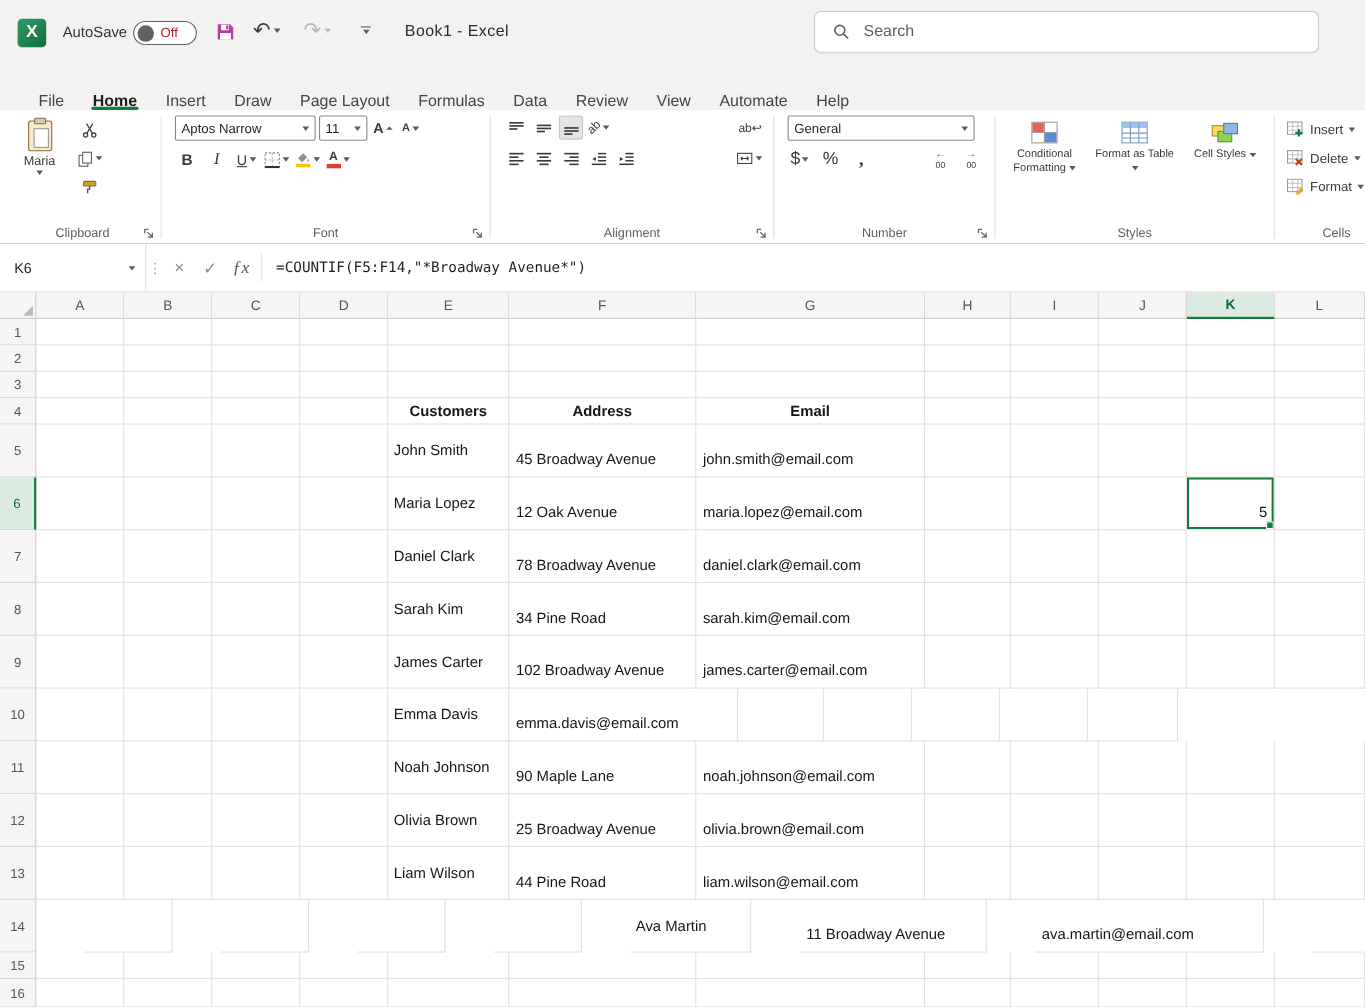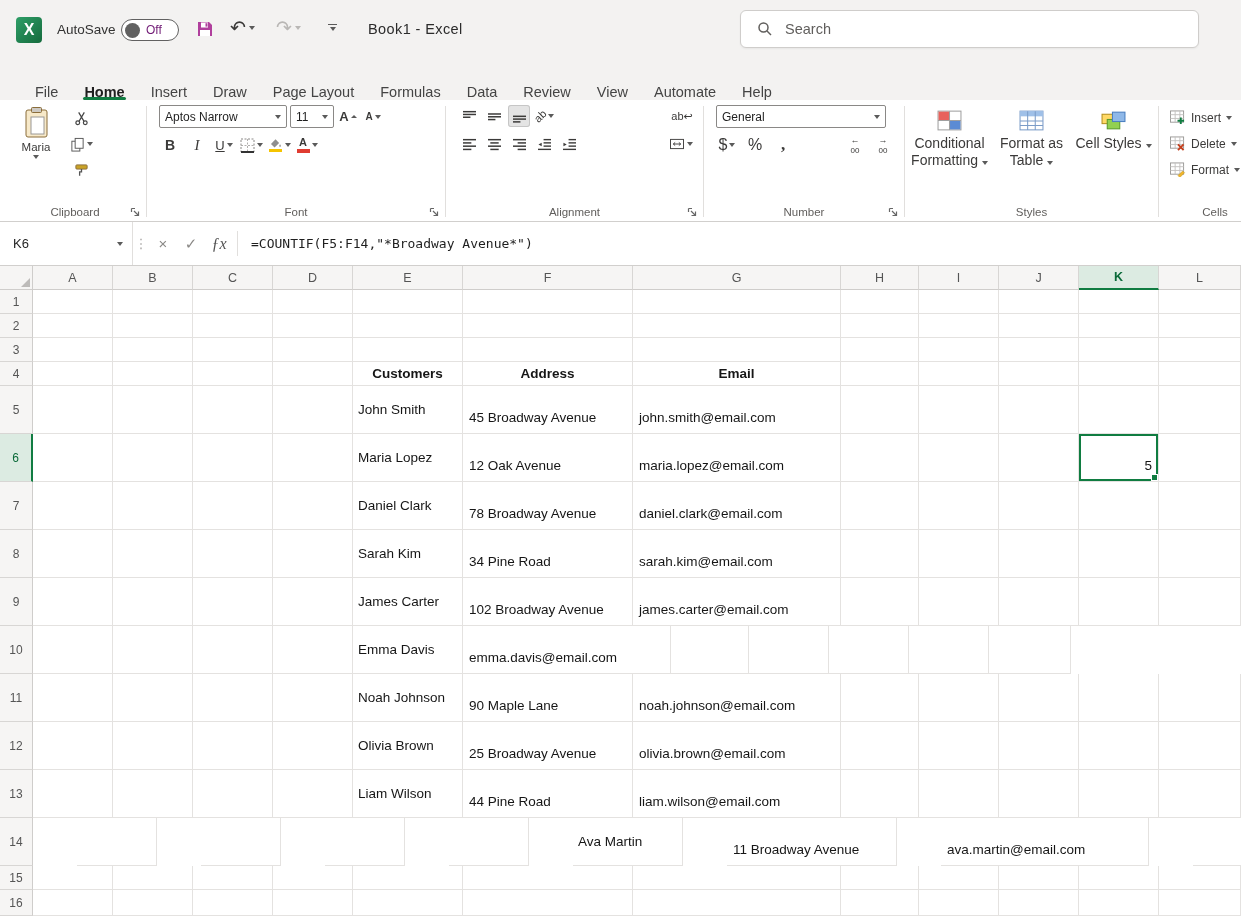--- a/index.html
+++ b/index.html
@@ -10,21 +10,21 @@
   
   .titlebar { position:relative; height:60px; background:#f3f2f1; }
   .xl-logo { position:absolute; left:16px; top:17px; width:26px; height:26px; border-radius:4px;
              background:linear-gradient(135deg,#2e9e67,#156b3d); color:#fff; font-weight:700;
              font-size:16px; display:flex; align-items:center; justify-content:center; }
   .autosave-label { position:absolute; left:57px; top:22px; font-size:13.5px; color:#333; }
   .toggle { position:absolute; left:121px; top:19px; width:58px; height:22px; border:1px solid #616161;
             border-radius:11px; background:#fff; display:flex; align-items:center; padding:0 7px 0 3px;
             gap:6px; }
   .knob { width:15px; height:15px; border-radius:50%; background:#616161; }
-  .toggle-state { font-size:12px; color:#701a75; }
+  .toggle-state { font-size:12px; color:#b91c1c; }
   .tb-btn { position:absolute; display:flex; align-items:center; gap:3px; }
   .save-btn { left:196px; top:20px; }
   .undo-btn { left:230px; top:16px; font-size:19px; color:#3b3a39; }
   .redo-btn { left:276px; top:16px; font-size:19px; color:#b9b7b5; }
   .qat-btn  { left:328px; top:24px; flex-direction:column; gap:2px; }
   .qat-line { width:9px; height:0; border-top:1.5px solid #5a5a5a; }
   .doc-title { position:absolute; left:368px; top:21px; font-size:14.5px; color:#2b2b2b; letter-spacing:.4px; }
   .searchbox { position:absolute; left:740px; top:10px; width:459px; height:38px; background:#fff;
                border:1px solid #cfcdcb; border-radius:6px; display:flex; align-items:center;
                padding-left:16px; gap:12px; color:#605e5c; font-size:14.5px; box-shadow:0 1px 2px rgba(0,0,0,.05); }
@@ -76,21 +76,21 @@
   .rot45 { display:inline-block; transform:rotate(-45deg); font-size:11px; color:#3b3a39; }
   .wrapg { font-size:11px; color:#3b3a39; }
 
   .numcol { flex-direction:column; gap:6px; padding:3px 8px 0 10px; width:100%; }
   .comma-g { font-family:"Liberation Serif",serif; font-weight:700; font-size:17px; line-height:10px; }
   .decbtn { display:flex; flex-direction:column; align-items:center; line-height:1; font-size:8px; color:#3b3a39; }
   .decbtn .arr { font-size:9px; }
 
   .bigbtn { width:80px; display:flex; flex-direction:column; align-items:center; padding-top:5px; gap:4px;
             text-align:center; }
-  .bb-label { font-size:14px; line-height:1.2; color:#3b3a39; width:78px; }
+  .bb-label { font-size:10px; line-height:1.2; color:#3b3a39; width:78px; }
 
   .cellscol { display:flex; flex-direction:column; gap:5px; padding:5px 0 0 8px; }
   .cellrow { display:flex; align-items:center; gap:5px; font-size:12px; color:#3b3a39; height:21px; }
 
   
   .formulabar { height:44px; background:#fff; border-bottom:1px solid #d1cfcd; display:flex; align-items:stretch; }
   .namebox { width:133px; display:flex; align-items:center; justify-content:space-between;
              padding:0 9px 0 13px; border-right:1px solid #e1dfdd; font-size:13px; }
   .fb-grip { width:16px; display:flex; align-items:center; justify-content:center; color:#a8a6a4; font-size:13px; }
   .fb-btn { width:28px; display:flex; align-items:center; justify-content:center; color:#8a8886; font-size:15px; }

